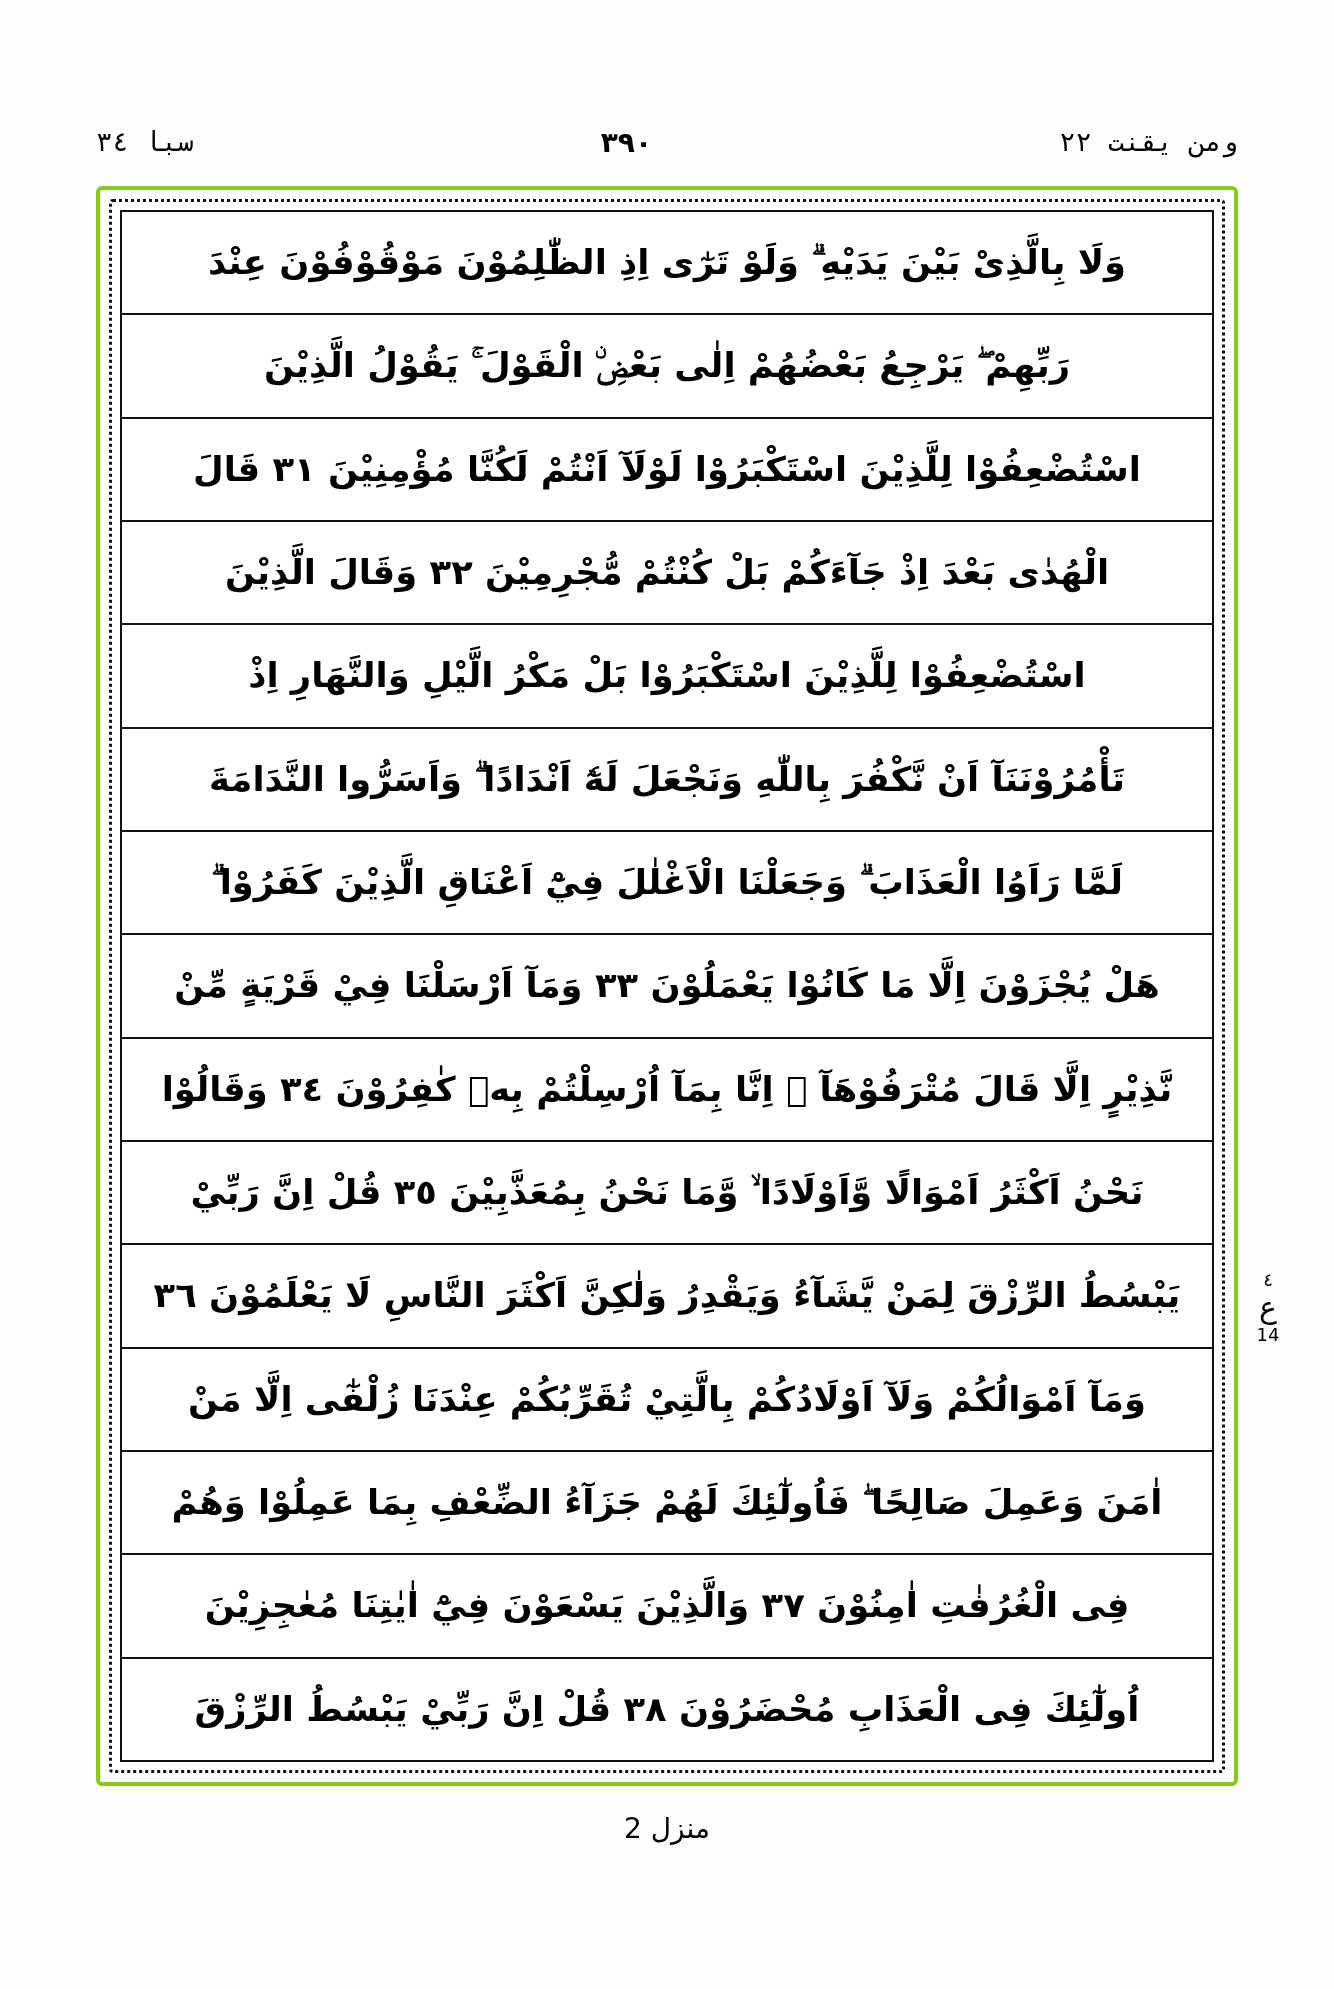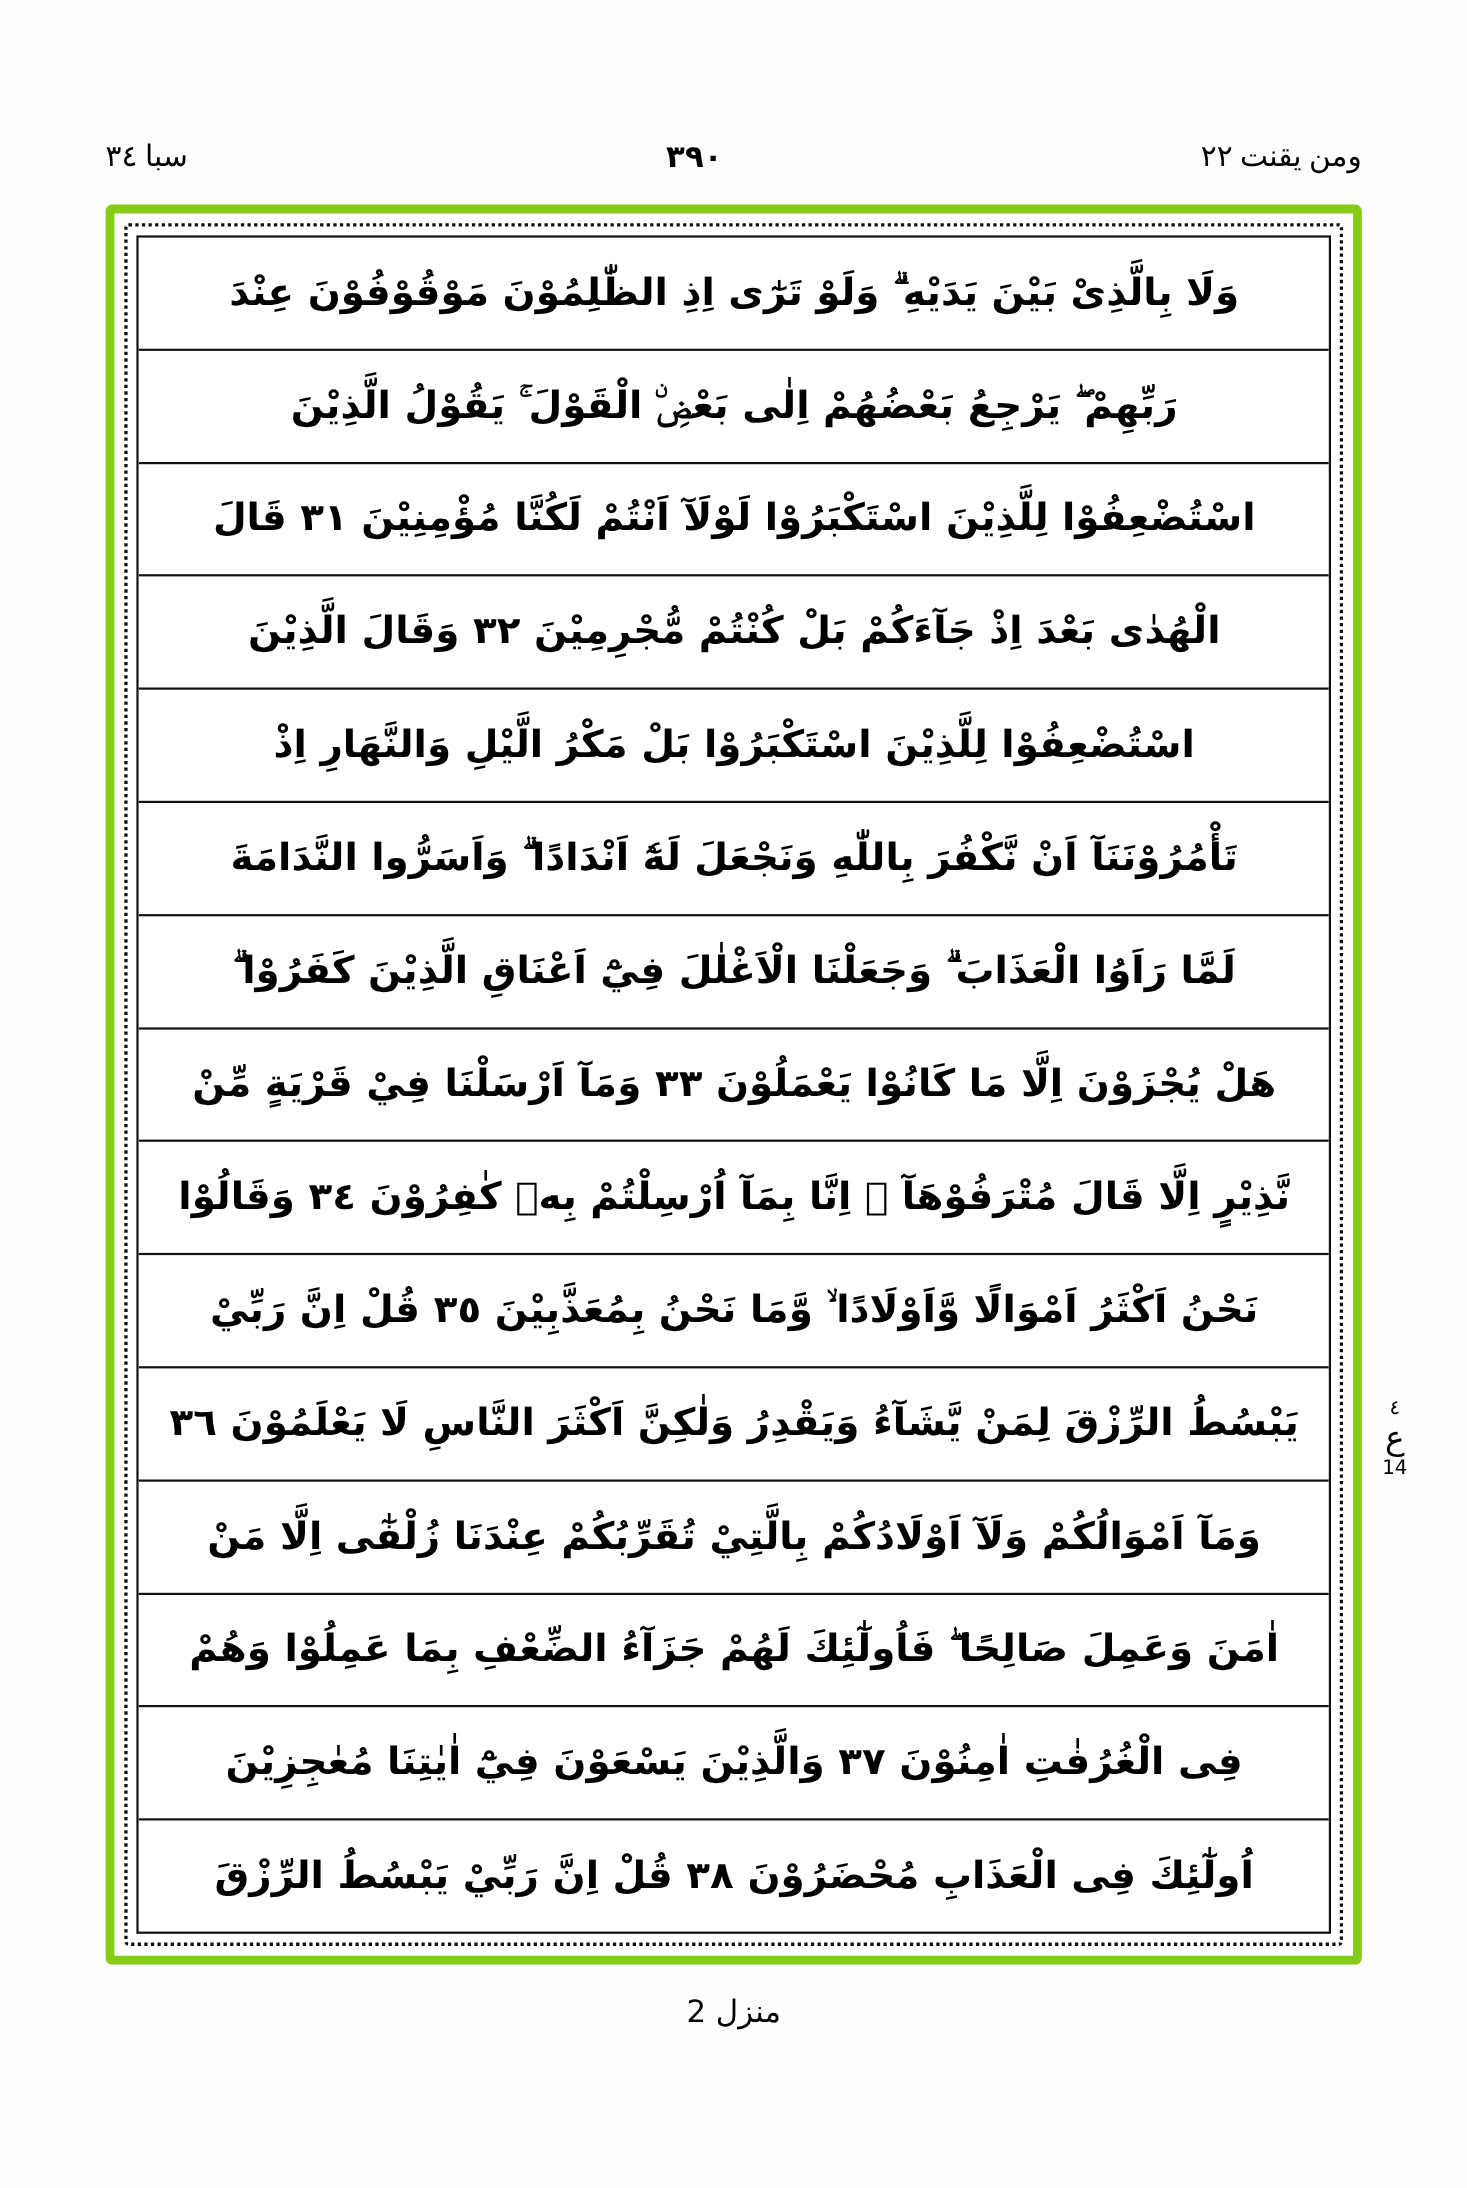--- a/index.html
+++ b/index.html
@@ -31,36 +31,36 @@
     height: 48px;
     display: flex;
     align-items: center;
     justify-content: space-between;
     direction: rtl;
   }
   .header .side {
     font-size: 27px;
     letter-spacing: 1px;
     white-space: nowrap;
-    font-family: Liberation Serif, serif;
+    font-family: Liberation Mono, monospace;
   }
   .header .page-number {
     font-size: 28px;
     letter-spacing: 2px;
     font-weight: 600;
   }
 
   
   .frame-outer {
     position: absolute;
     top: 186px;
     left: 96px;
     width: 1142px;
     height: 1600px;
-    border: 8px solid #84cc16;
+    border: 4px solid #84cc16;
     border-radius: 6px;
     box-sizing: border-box;
     padding: 7px;
     background: #fff;
   }
   .frame-inner {
     position: absolute;
     inset: 9px;
     border: 3px dotted #111;
     border-radius: 4px;

